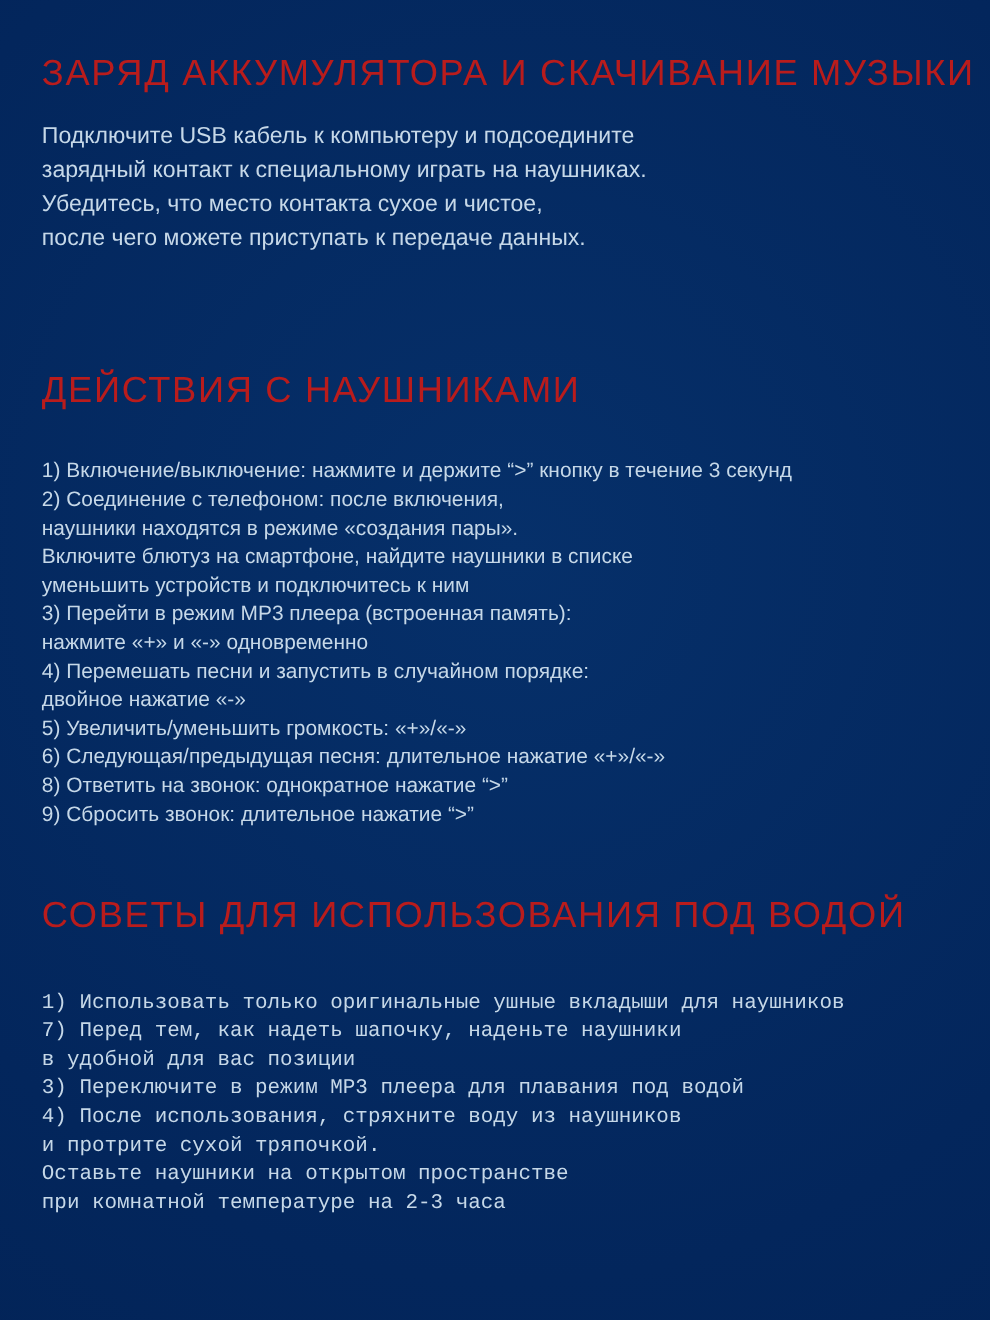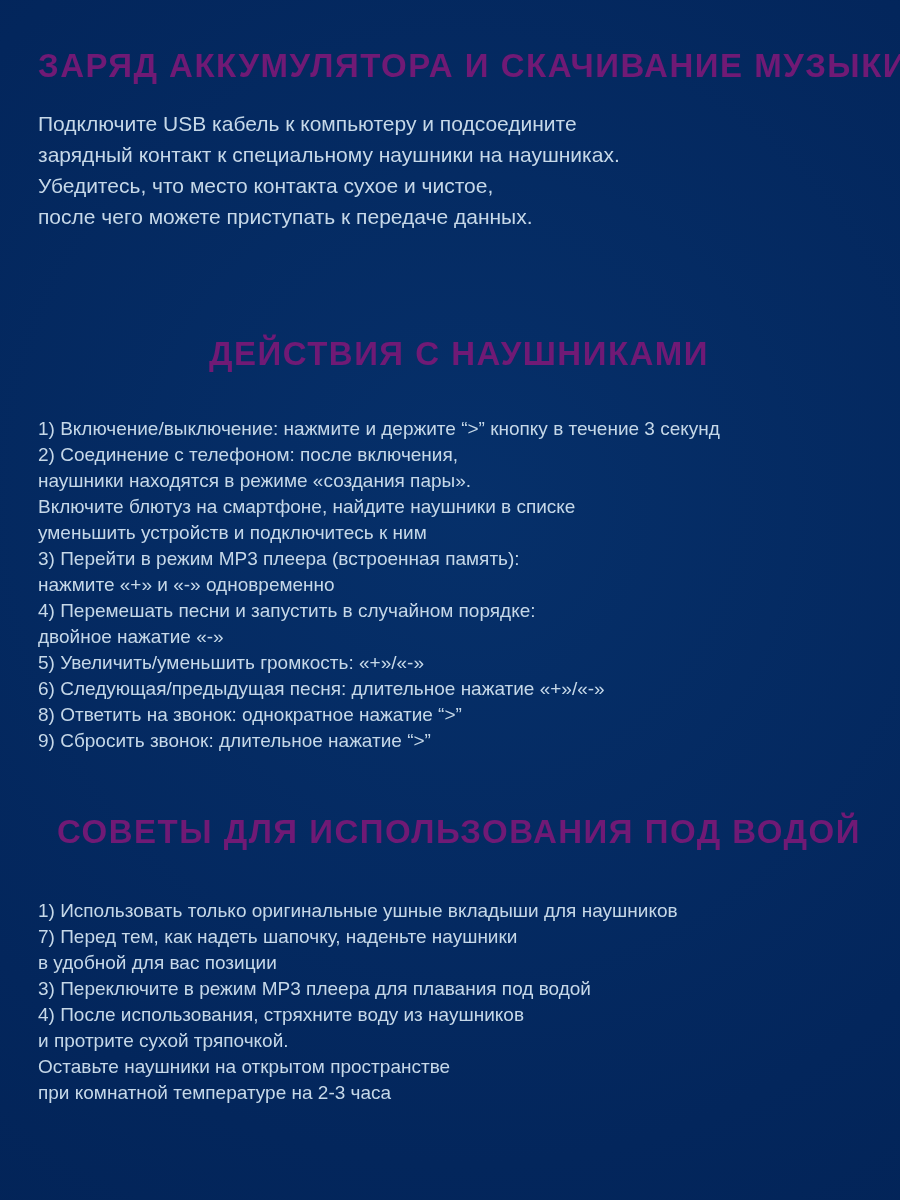--- a/index.html
+++ b/index.html
@@ -14,57 +14,56 @@
     font-family: "Liberation Sans", sans-serif;
     -webkit-font-smoothing: antialiased;
   }
   .page {
     box-sizing: border-box;
     width: 900px;
     height: 1200px;
     padding: 0 20px 0 38px;
   }
   .section-title {
-    color: #701a75;
+    color: #b91c1c;
     font-size: 33px;
-    font-weight: 700;
+    font-weight: 400;
     letter-spacing: 1.5px;
     line-height: 40px;
     white-space: nowrap;
-    text-align: center;
   }
   .title-charging   { margin-top: 46px; }
   .title-actions    { margin-top: 102px; }
   .title-underwater { margin-top: 58px; }
 
   .para {
     color: #c6d8e8;
     font-size: 21px;
     line-height: 31px;
   }
   .line-list {
     color: #c6d8e8;
     font-size: 19px;
     line-height: 26px;
   }
   .list-actions    { margin-top: 42px; }
-  .list-underwater { margin-top: 46px; }
+  .list-underwater { margin-top: 46px; font-family: Liberation Mono, monospace; }
 
   .text-line { white-space: nowrap; }
 </style>
 </head>
 <body>
 
 <div class="page">
 
   <div class="section">
     <h1 class="section-title title-charging">ЗАРЯД АККУМУЛЯТОРА И СКАЧИВАНИЕ МУЗЫКИ</h1>
     <div class="para">
         <div class="text-line">Подключите USB кабель к компьютеру и подсоедините</div>
-        <div class="text-line">зарядный контакт к специальному наушники на наушниках.</div>
+        <div class="text-line">зарядный контакт к специальному играть на наушниках.</div>
         <div class="text-line">Убедитесь, что место контакта сухое и чистое,</div>
         <div class="text-line">после чего можете приступать к передаче данных.</div>
       </div>
   </div>
 
   <div class="section">
     <h1 class="section-title title-actions">ДЕЙСТВИЯ С НАУШНИКАМИ</h1>
     <div class="line-list list-actions">
         <div class="text-line">1) Включение/выключение: нажмите и держите “&gt;” кнопку в течение 3 секунд</div>
         <div class="text-line">2) Соединение с телефоном: после включения,</div>

